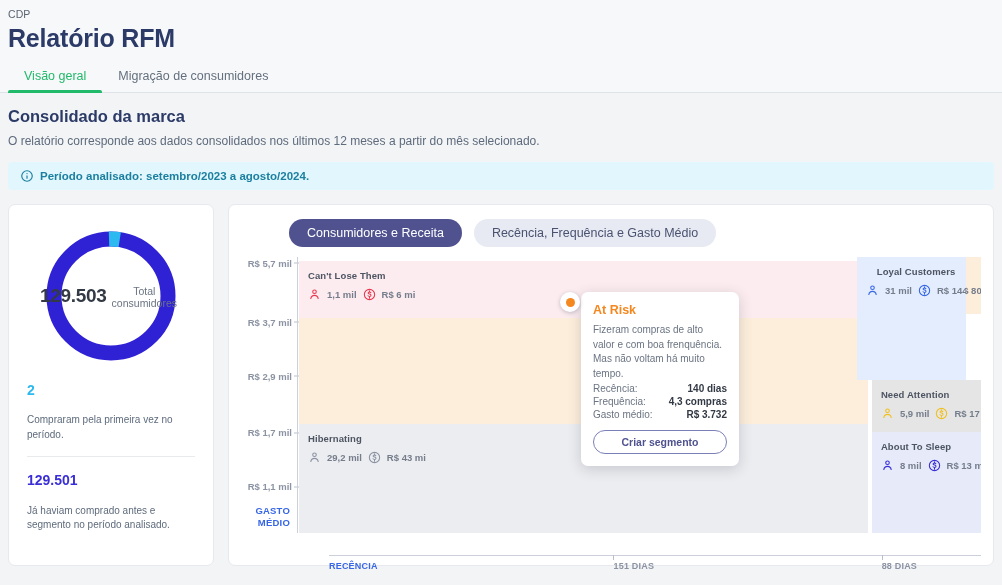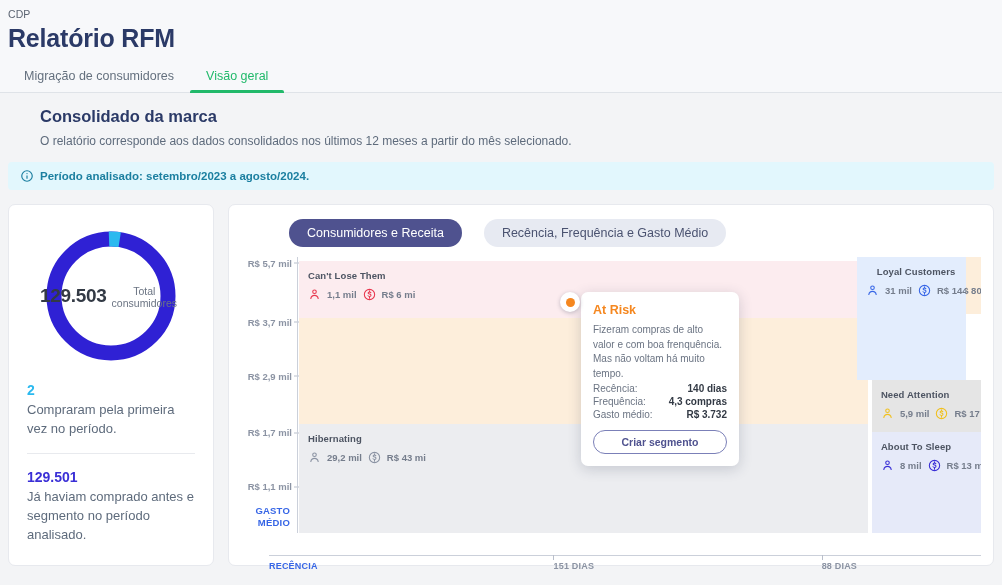--- a/index.html
+++ b/index.html
@@ -32,21 +32,21 @@
     font-size: 12.5px; color: #64707e; padding: 4px 16px 9px 16px;
     cursor: pointer; position: relative; white-space: nowrap;
   }
   .tab.active { color: #21b96a; font-weight: normal; }
   .tab.active::after {
     content: ""; position: absolute; left: 0; right: 0; bottom: -1px;
     height: 3px; background: #21b96a; border-radius: 2px 2px 0 0;
   }
 
   
-  .section-head { padding: 14px 0 0 8px; margin-left: 32px; }
+  .section-head { padding: 14px 0 0 8px; }
   .section-title { font-size: 16.5px; font-weight: bold; color: #2b3a67; }
   .section-sub { font-size: 12px; color: #5e6b7c; padding-top: 8px; }
 
   .info-banner {
     margin: 14px 8px 0 8px; background: #e2f7fd; border-radius: 4px;
     height: 28px; display: flex; align-items: center; gap: 6px; padding: 0 12px;
   }
   .info-banner .txt { font-size: 11.5px; font-weight: bold; color: #1b7fa0; }
   .icon-info { width: 14px; height: 14px; flex: 0 0 14px; display:block; }
 
@@ -66,25 +66,25 @@
     position: absolute; inset: 0; display: flex; 
     align-items: center; justify-content: center; text-align: center;
   }
   .donut .big { font-size: 19px; font-weight: bold; color: #333a45; letter-spacing: -.3px; }
   .donut .cap { font-size: 10.5px; color: #6b7483; margin-top: 2px; }
 
   .stat { padding-top: 16px; }
   .stat .num { font-size: 14px; font-weight: bold; line-height: 1.1; }
   .stat .num.cyan { color: #2bb9ef; }
   .stat .num.blue { color: #3a2fd6; }
-  .stat .desc { font-size: 13px; color: #5e6b7c; line-height: 1.45; padding-top: 3px; }
+  .stat .desc { font-size: 10px; color: #5e6b7c; line-height: 1.45; padding-top: 3px; margin-top: 12px; }
   .divider { height: 1px; background: #e8eaee; margin: 14px 0 0 0; }
 
   
-  .pills { display: flex; gap: 22px; padding: 4px 0 10px 48px; }
+  .pills { display: flex; gap: 12px; padding: 4px 0 10px 48px; }
   .pill {
     font-size: 12.5px; border-radius: 16px; padding: 7px 18px;
     cursor: pointer; white-space: nowrap; border: none;
     font-family: inherit;
   }
   .pill.on { background: #4f528f; color: #ffffff; }
   .pill.off { background: #e7eaf2; color: #4a5270; }
 
   
   .plot { position: relative; height: 298px; display: flex; }
@@ -114,21 +114,21 @@
     font-size: 9.5px; font-weight: bold; color: #4d5462; padding: 9px 0 0 9px;
     letter-spacing: .1px; white-space: nowrap;
   }
   .c-metrics {
     display: flex; align-items: center; gap: 6px; padding: 7px 0 0 9px; white-space: nowrap;
   }
   .c-metrics .m-val { font-size: 9.5px; color: #757d8c; font-weight: bold; }
   .ico { width: 13px; height: 13px; flex: 0 0 13px; display: block; }
 
   .xaxis {
-    position: relative; height: 22px; margin-left: 28px; border-top: 1px solid #cbd0da;
+    position: relative; height: 22px; margin-left: 88px; border-top: 1px solid #cbd0da;
   }
   .xtick {
     position: absolute; top: 5px; font-size: 9px; color: #8b93a3; font-weight: bold;
     letter-spacing: .2px; white-space: nowrap;
   }
   .xtick::before {
     content: ""; position: absolute; left: 0; top: -6px; width: 1px; height: 5px; background: #b9bfcb;
   }
   .xaxis-title {
     position: absolute; top: 5px; left: 0; font-size: 9px; font-weight: bold;
@@ -162,22 +162,22 @@
 </style>
 </head>
 <body>
 
 <div class="page">
 
   <div class="header-zone">
     <div class="breadcrumb">CDP</div>
     <div class="page-title">Relatório RFM</div>
     <div class="tabs">
+      <div class="tab active">Visão geral</div>
       <div class="tab">Migração de consumidores</div>
-      <div class="tab active">Visão geral</div>
     </div>
   </div>
 
   <div class="section-head">
     <div class="section-title">Consolidado da marca</div>
     <div class="section-sub">O relatório corresponde aos dados consolidados nos últimos 12 meses a partir do mês selecionado.</div>
   </div>
 
   <div class="info-banner">
     <svg class="icon-info" viewBox="0 0 24 24" fill="none" stroke="#1b7fa0" stroke-width="2">

